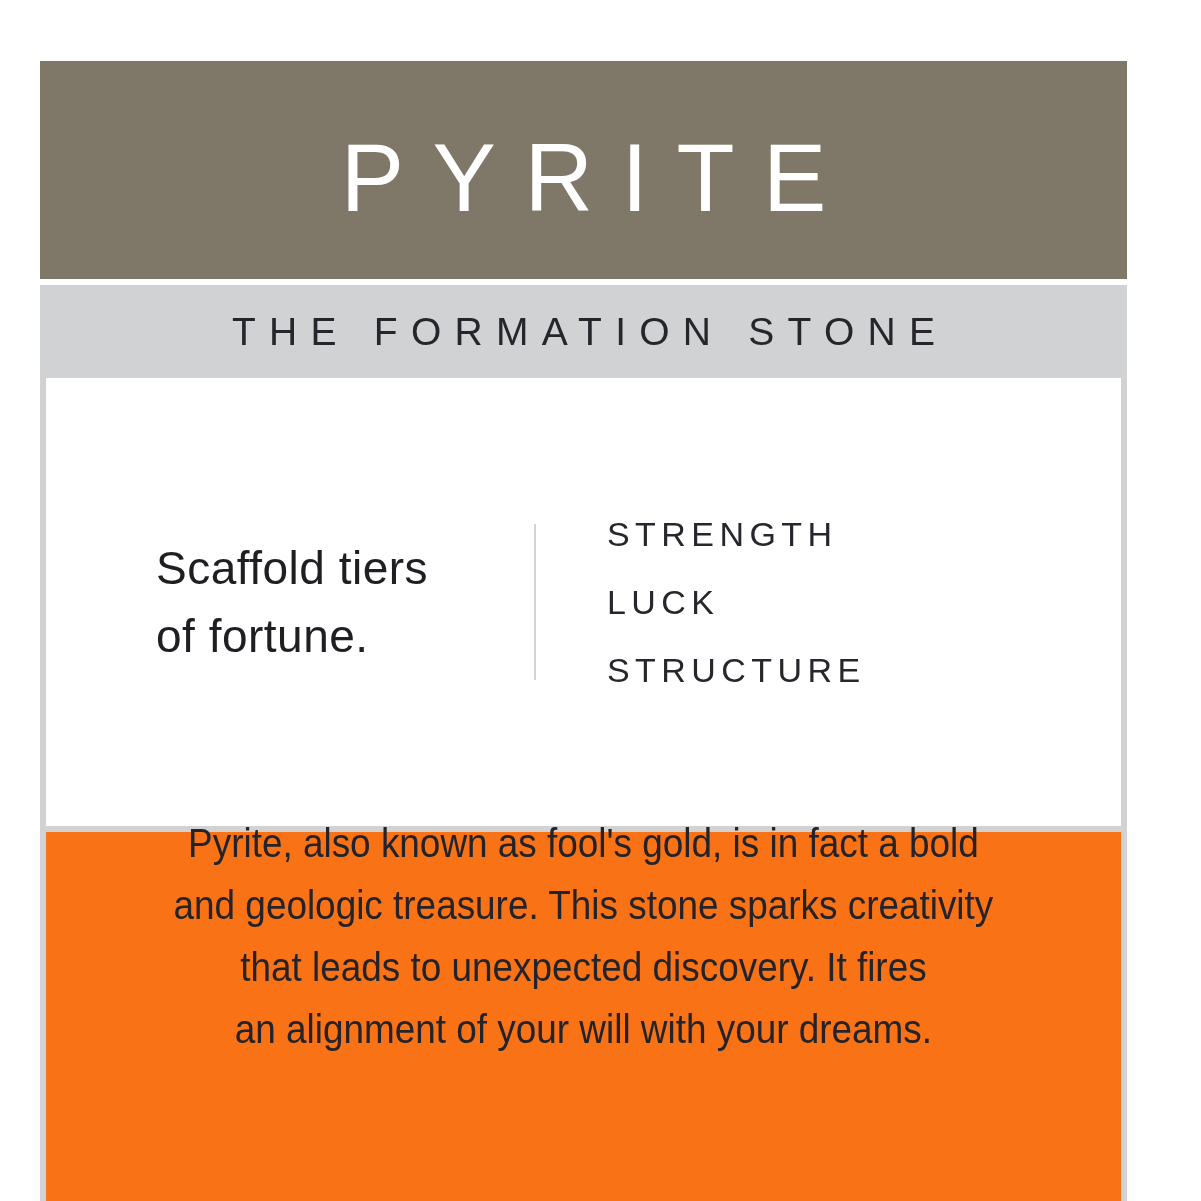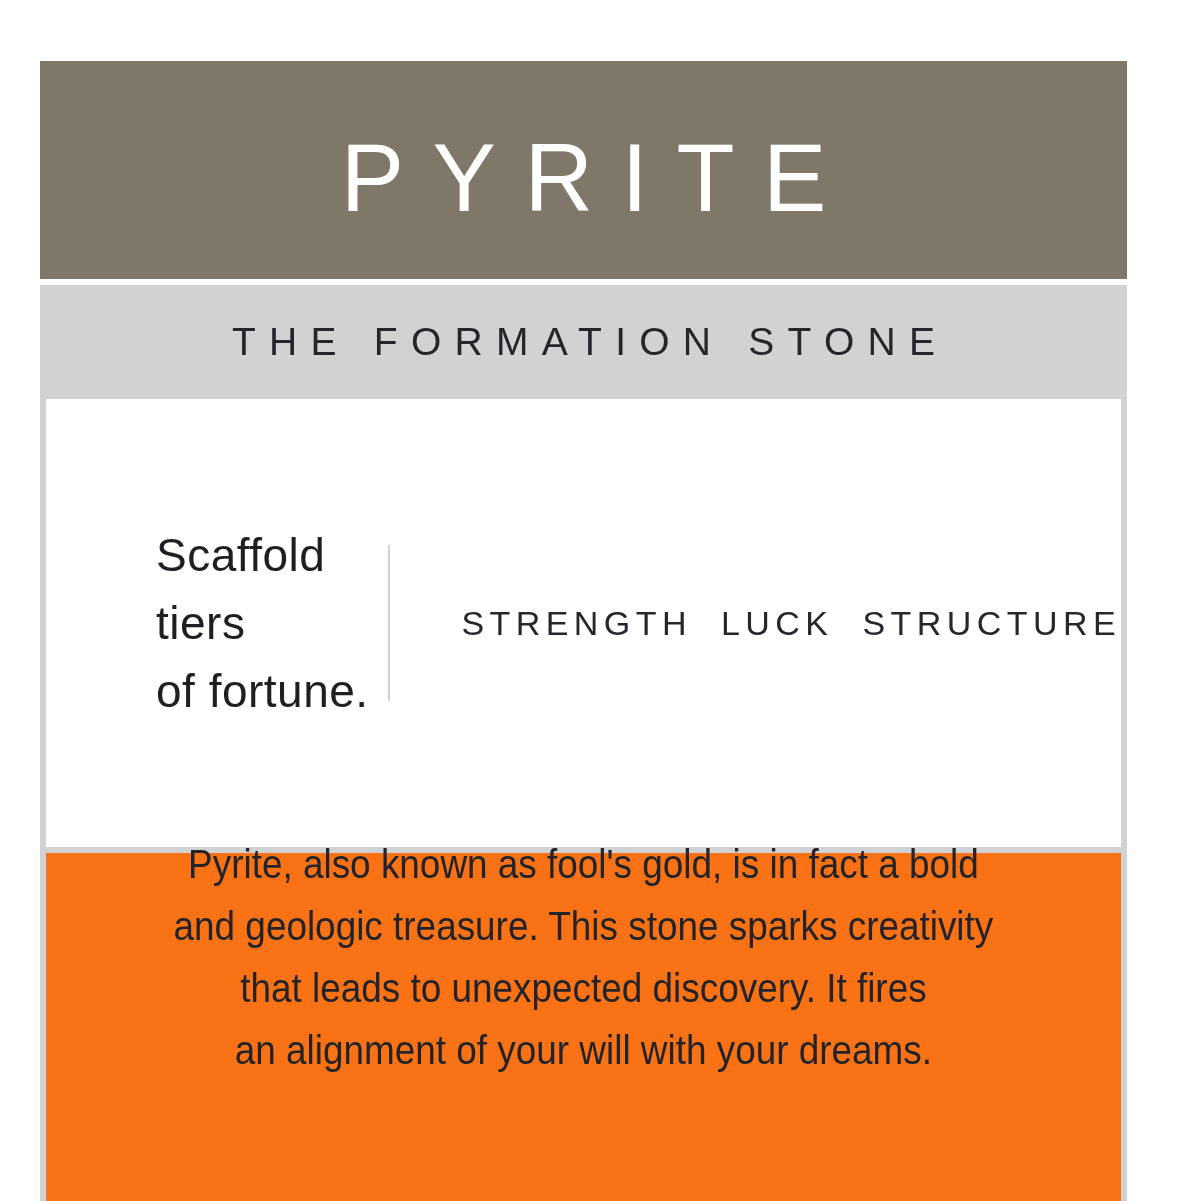--- a/index.html
+++ b/index.html
@@ -34,21 +34,21 @@
     font-weight: 200;
     letter-spacing: 0.30em;
     text-indent: 0.30em;
     padding-top: 14px;
     transform: scaleY(1.02);
     white-space: nowrap;
   }
   .band-gap { height: 6px; background: #ffffff; }
   
   .subtitle-band {
-    height: 114px;
+    height: 93px;
     background: var(--band-bg);
     display: flex;
     align-items: center;
     justify-content: center;
   }
   .subtitle-text {
     color: #25252B;
     font-size: 39px;
     font-weight: 300;
     letter-spacing: 0.34em;
@@ -75,21 +75,21 @@
   }
   .v-divider {
     width: 2px;
     height: 156px;
     background: #D3D3D5;
     flex: 0 0 auto;
   }
   .traits {
     padding-left: 71px;
     display: flex;
-    flex-direction: row;
+    flex-direction: column;
     gap: 29px;
   }
   .trait-item {
     font-size: 34px;
     font-weight: 300;
     color: #26262C;
     letter-spacing: 0.16em;
     white-space: nowrap;
   }
   

